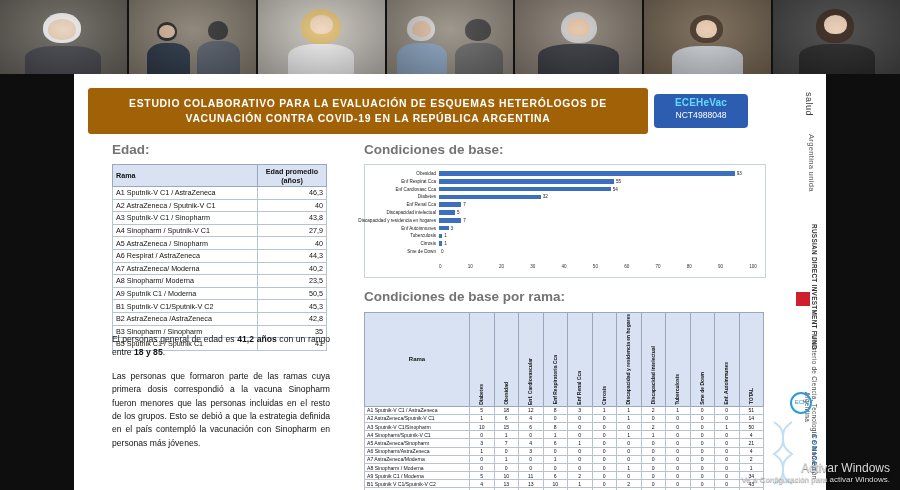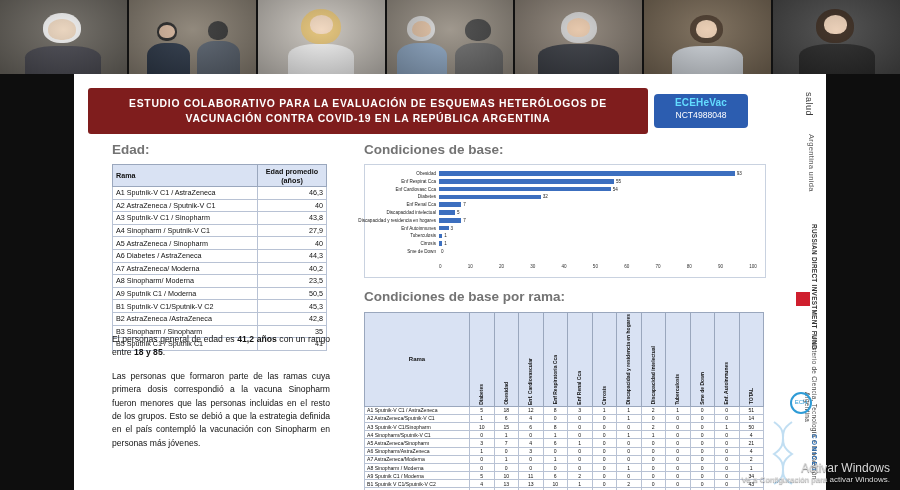--- a/index.html
+++ b/index.html
@@ -62,21 +62,21 @@
     background: #0e0e0e;
   }
   .slide-edge-r {
     position: absolute; top: 74px; right: 0; width: 74px; height: 416px;
     background: #0e0e0e;
   }
   .title-bar {
     position: absolute;
     top: 14px; left: 14px;
     width: 560px; height: 46px;
-    background: #7f1d1d;
+    background: #a16207;
     border-radius: 3px;
     color: #fff;
     display: flex;
     align-items: center;
     justify-content: center;
     text-align: center;
     padding: 7px 8px;
     box-sizing: border-box;
   }
   .title-bar span {
@@ -400,21 +400,21 @@
           </tr>
           <tr>
             <td>A4 Sinopharm / Sputnik-V C1</td>
             <td class="v">27,9</td>
           </tr>
           <tr>
             <td>A5 AstraZeneca / Sinopharm</td>
             <td class="v">40</td>
           </tr>
           <tr>
-            <td>A6 Diabetes / AstraZeneca</td>
+            <td>A6 Respirat / AstraZeneca</td>
             <td class="v">44,3</td>
           </tr>
           <tr>
             <td>A7 AstraZeneca/ Moderna</td>
             <td class="v">40,2</td>
           </tr>
           <tr>
             <td>A8 Sinopharm/ Moderna</td>
             <td class="v">23,5</td>
           </tr>

